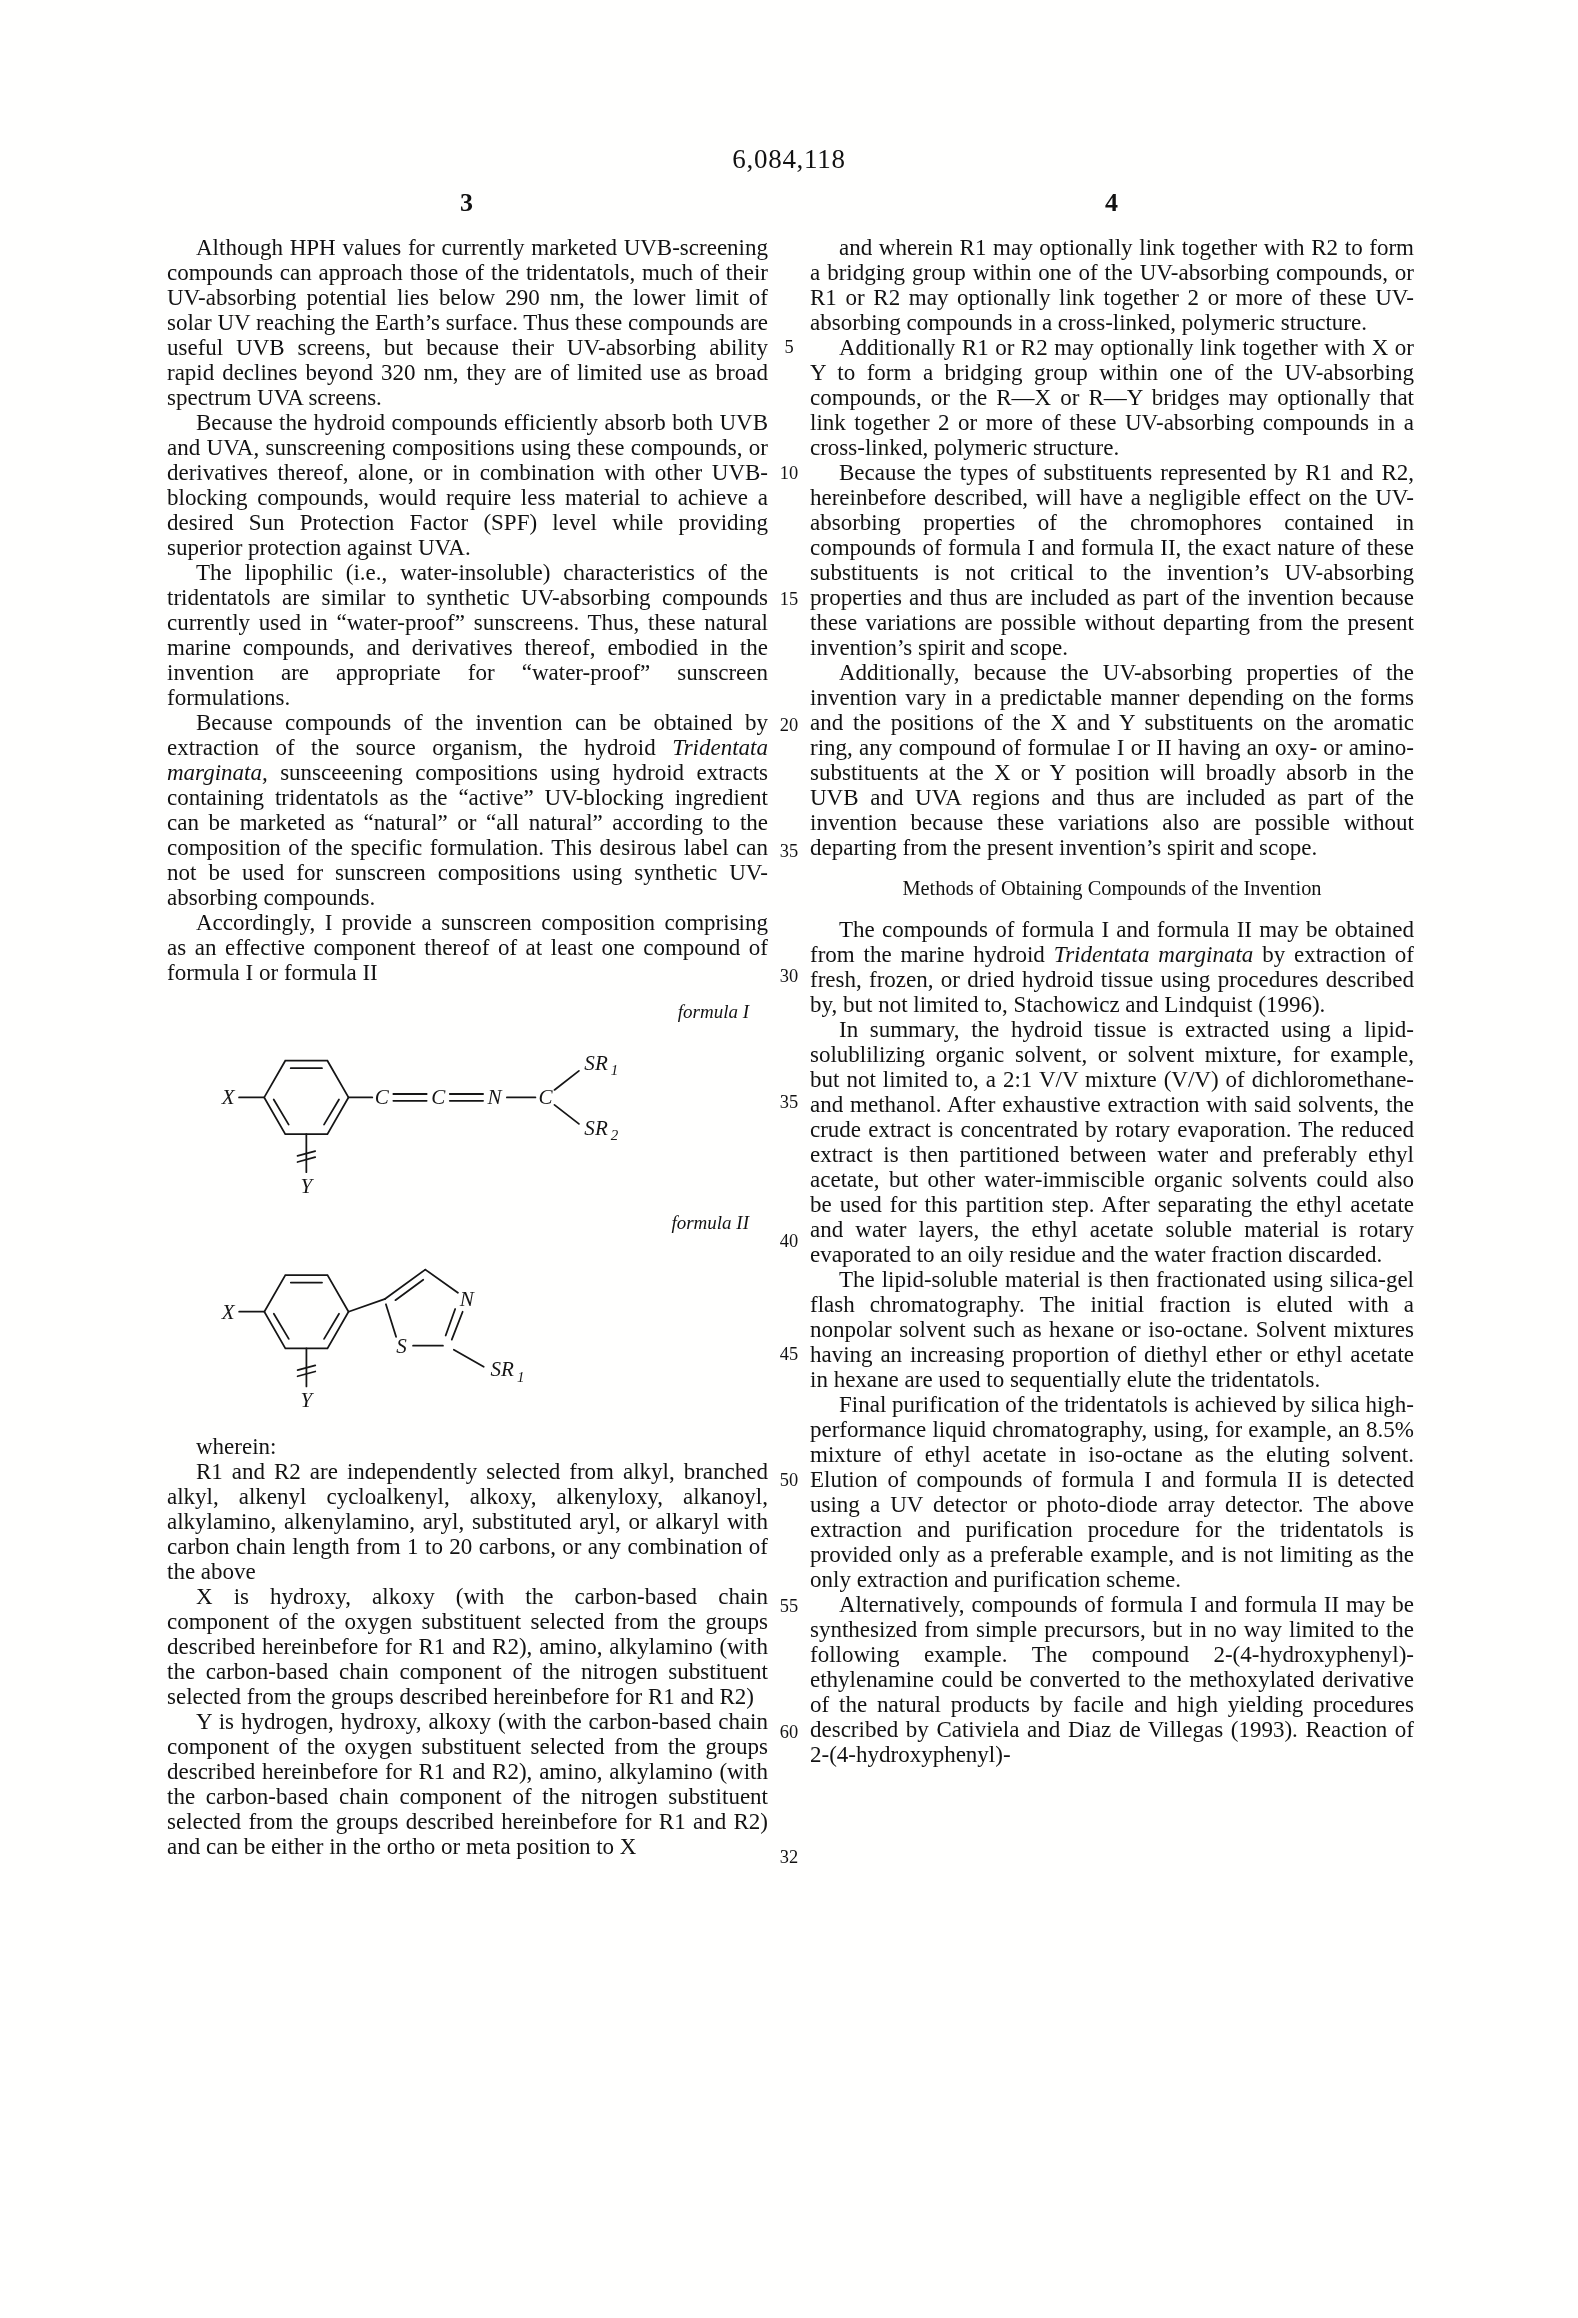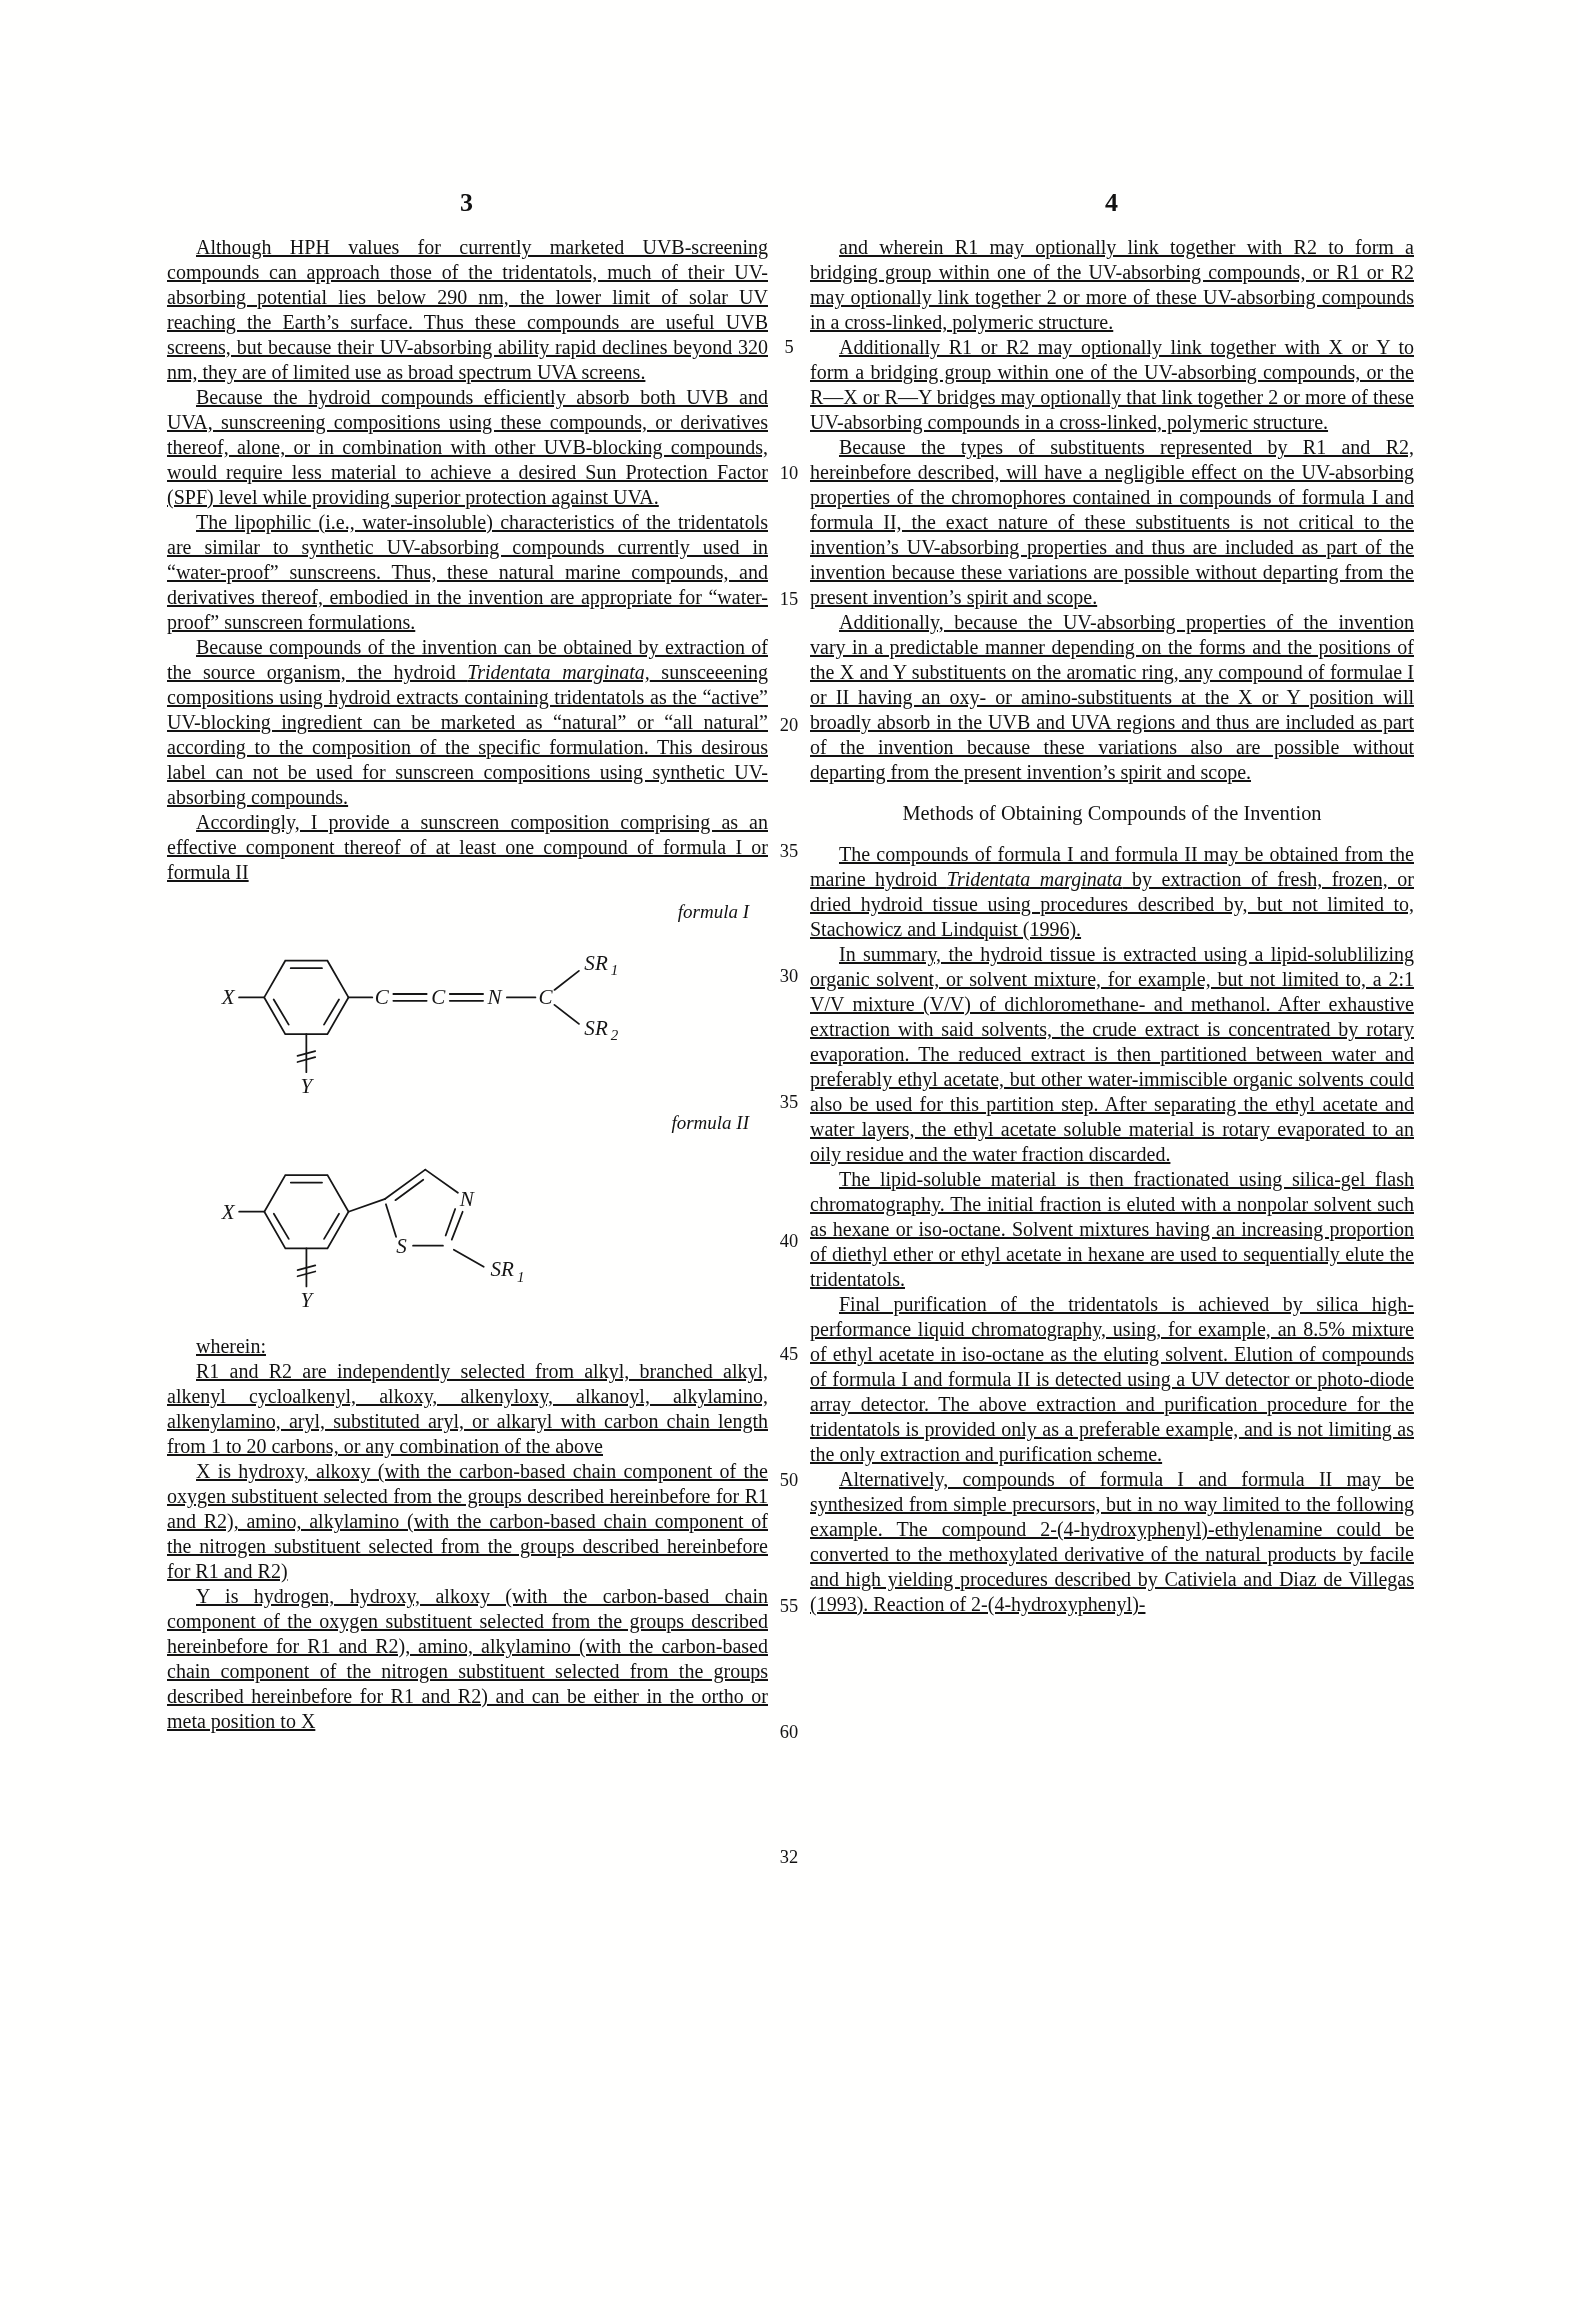--- a/index.html
+++ b/index.html
@@ -24,22 +24,22 @@
 
   .columns {
     position:absolute; left:167px; top:235px; width:1247px;
     display:flex;
   }
   .col-left  { width:601px; }
   .gutter    { width:42px; position:relative; }
   .col-right { width:604px; }
 
   .para {
-    margin:0; font-size:20px; line-height:25px;
-    text-align:justify; text-indent:29px;text-decoration:underline;
+    margin:0; font-size:23px; line-height:25px;
+    text-align:justify; text-indent:29px;
   }
   .heading {
     margin:16px; font-size:20.4px; line-height:25px;
     text-align:center; text-indent:0;
   }
   .line-no {
     position:absolute; left:0; width:42px; text-align:center;
     font-size:18.4px; line-height:20.4px;
   }
 
@@ -56,20 +56,21 @@
     font-family:"Liberation Serif","DejaVu Serif",serif;
     font-size:31px; fill:#161616;
   }
   svg.structure text.sub { font-size:22px; }
 </style>
 </head>
 <body>
 
 <div class="page">
 
+  <div class="patent-number">6,084,118</div>
   <div class="col-number left">3</div>
   <div class="col-number right">4</div>
 
   <div class="columns">
 
     <div class="col-left">
       <p class="para">Although HPH values for currently marketed UVB-screening compounds can approach those of the tridentatols, much of their UV-absorbing potential lies below 290 nm, the lower limit of solar UV reaching the Earth’s surface. Thus these compounds are useful UVB screens, but because their UV-absorbing ability rapid declines beyond 320 nm, they are of limited use as broad spectrum UVA screens.</p>
       <p class="para">Because the hydroid compounds efficiently absorb both UVB and UVA, sunscreening compositions using these compounds, or derivatives thereof, alone, or in combination with other UVB-blocking compounds, would require less material to achieve a desired Sun Protection Factor (SPF) level while providing superior protection against UVA.</p>
       <p class="para">The lipophilic (i.e., water-insoluble) characteristics of the tridentatols are similar to synthetic UV-absorbing compounds currently used in “water-proof” sunscreens. Thus, these natural marine compounds, and derivatives thereof, embodied in the invention are appropriate for “water-proof” sunscreen formulations.</p>
       <p class="para"><span>Because compounds of the invention can be obtained by extraction of the source organism, the hydroid </span><i>Tridentata marginata,</i><span> sunsceeening compositions using hydroid extracts containing tridentatols as the “active” UV-blocking ingredient can be marketed as “natural” or “all natural” according to the composition of the specific formulation. This desirous label can not be used for sunscreen compositions using synthetic UV-absorbing compounds.</span></p>

